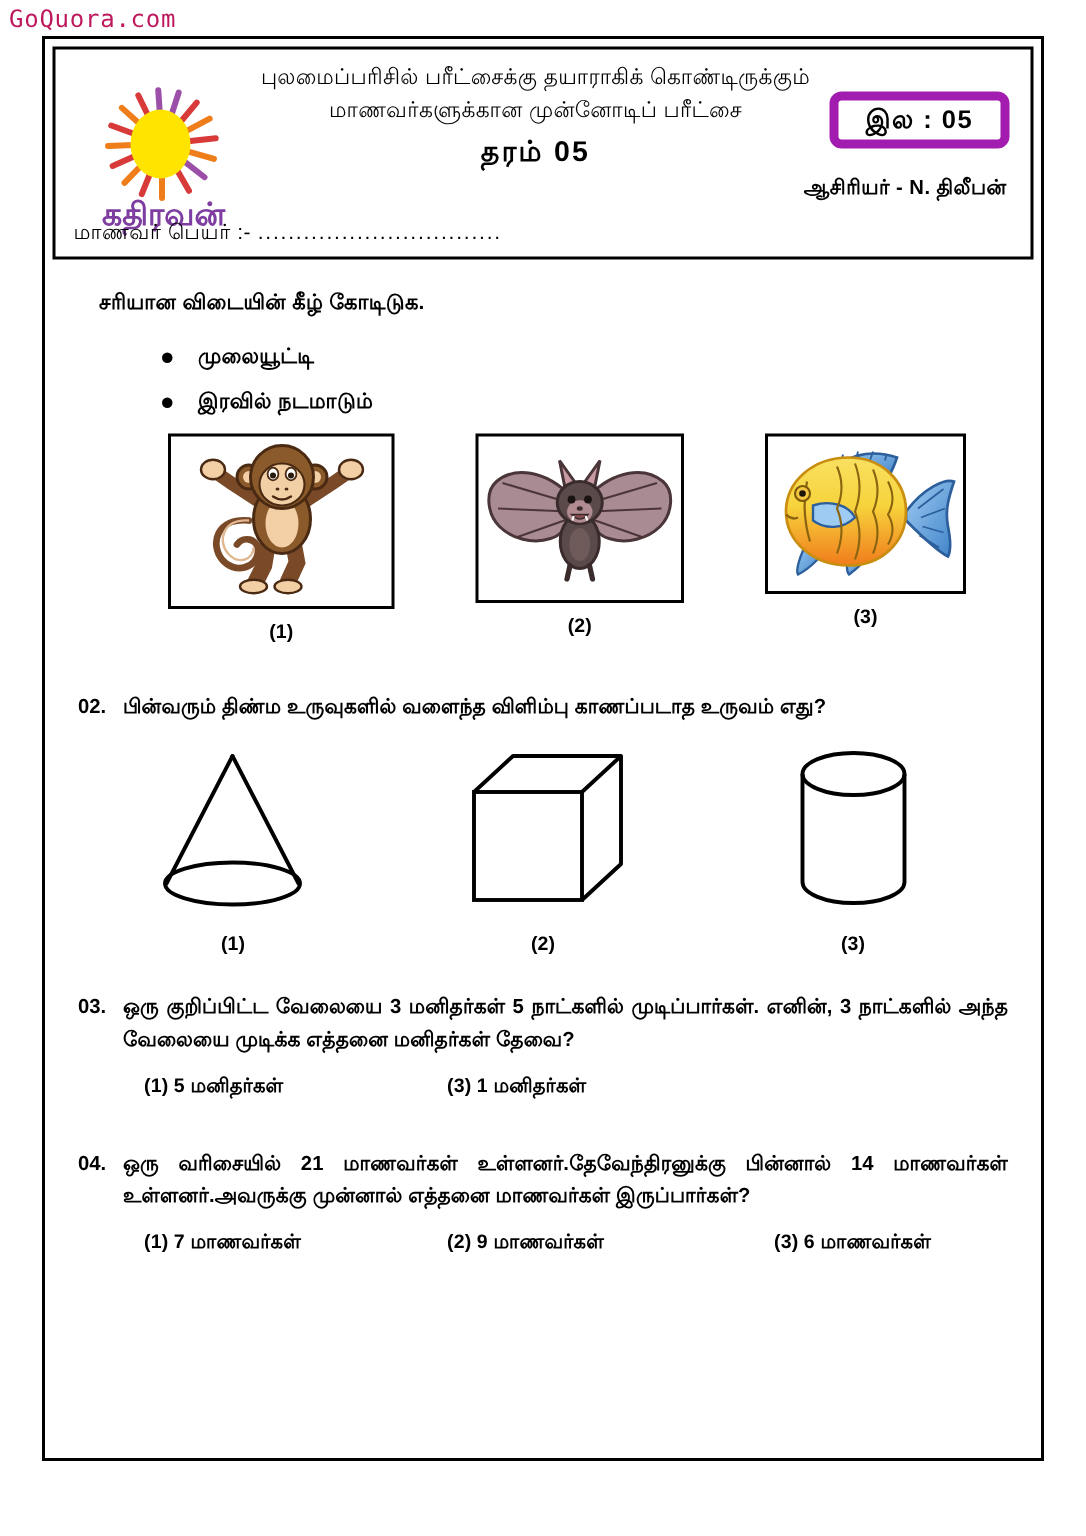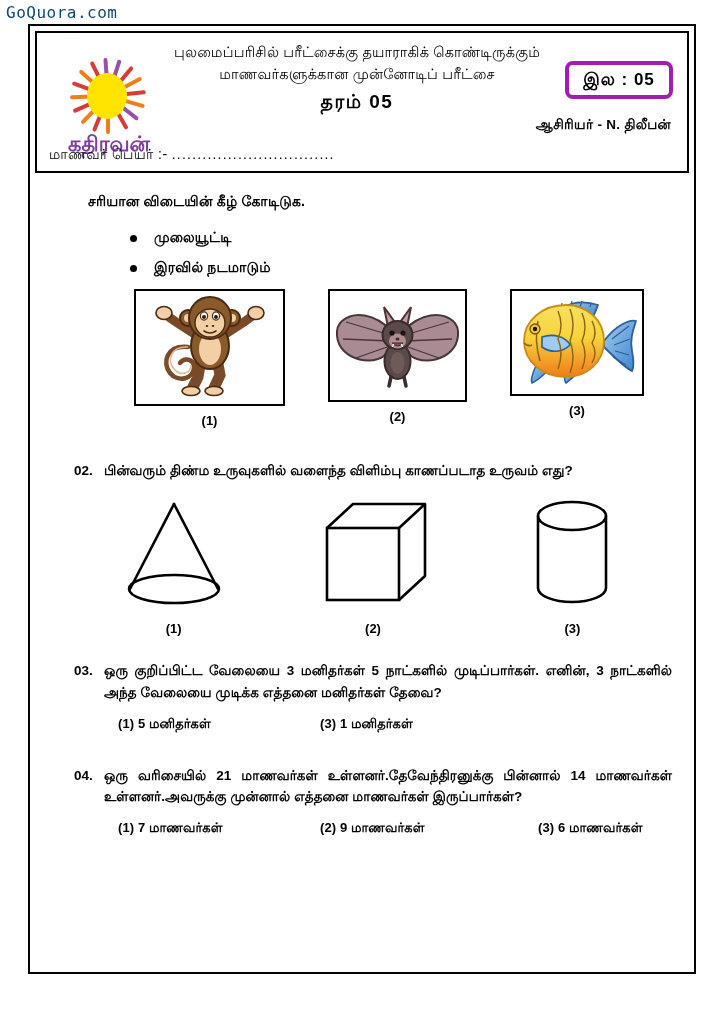--- a/index.html
+++ b/index.html
@@ -17,21 +17,21 @@
   }
 
   
   .watermark {
     position: absolute;
     left: 6px;
     top: 3px;
     font-family: "DejaVu Sans Mono", "Liberation Mono", monospace;
     font-size: 16px;
     letter-spacing: 0.5px;
-    color: #0c4a6e;
+    color: #be185d;
     z-index: 5;
   }
 
   
   .page {
     position: absolute;
     left: 28px;
     top: 24px;
     width: 668px;
     height: 950px;
@@ -112,23 +112,23 @@
     width: 404px;
     text-align: center;
     font-size: 19px;
     font-weight: bold;
     letter-spacing: 1.5px;
   }
   .numbox {
     position: absolute;
     right: 14px;
     top: 28px;
-    width: 108px;
+    width: 120px;
     height: 38px;
-    border: 4px solid #a21caf;
+    border: 6px solid #a21caf;
     border-radius: 8px;
     display: flex;
     align-items: center;
     justify-content: center;
     font-size: 17px;
     font-weight: bold;
     letter-spacing: 1px;
     box-sizing: border-box;
   }
   .teacher {
@@ -143,21 +143,21 @@
     position: absolute;
     left: 12px;
     bottom: 7px;
     font-size: 14px;
     font-weight: normal;
     letter-spacing: 0.4px;
   }
   .dots { letter-spacing: 1.2px; }
 
   
-  .content { padding: 14px 22px 0 22px; margin-left: 22px; }
+  .content { padding: 14px 22px 0 22px; }
 
   .instruction {
     font-size: 14px;
     font-weight: bold;
     margin: 6px 0 18px 14px;
     letter-spacing: 0.2px;
   }
 
   .q { margin-bottom: 6px; }
   .q-row { display: flex; }

